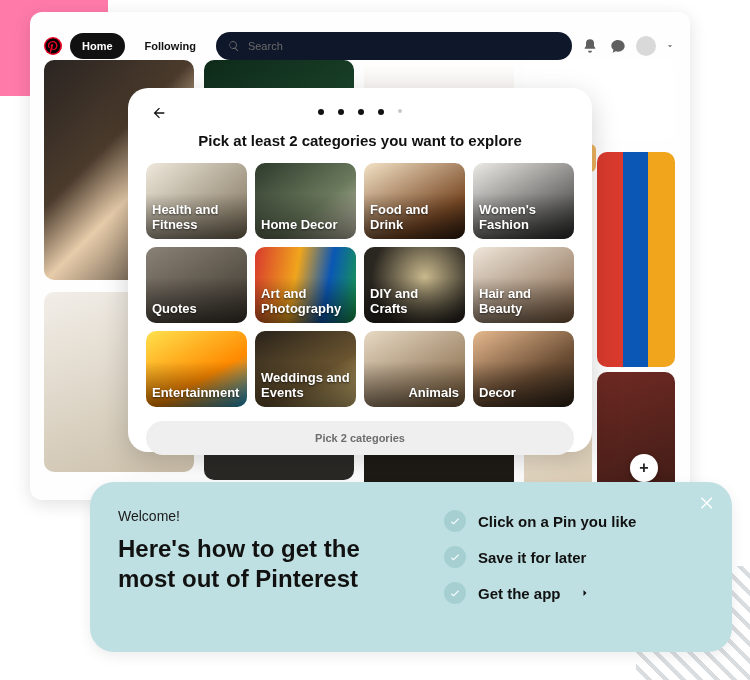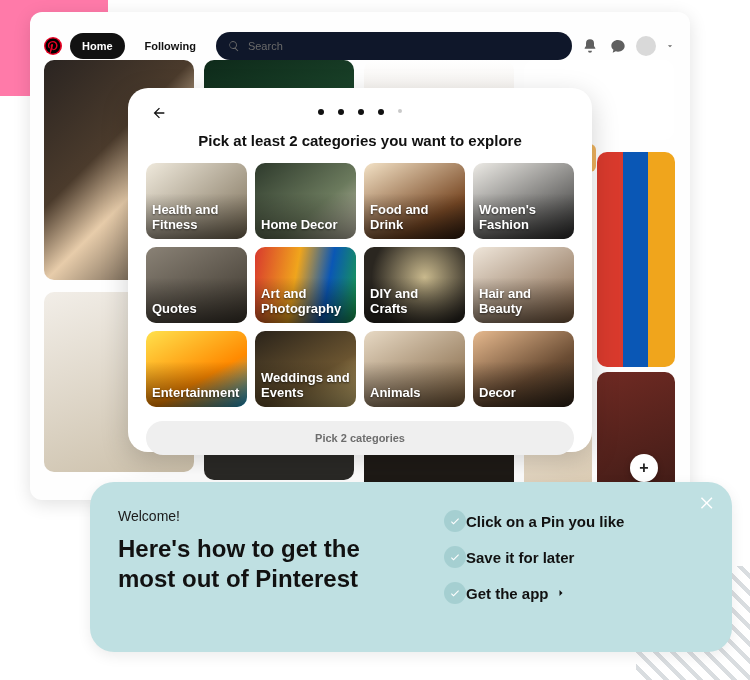--- a/index.html
+++ b/index.html
@@ -65,35 +65,35 @@
   .t0{background:linear-gradient(140deg,#efe9dc,#7a6d56);}
   .t1{background:linear-gradient(140deg,#2e3a2c,#6b7a5d 60%,#c9c4b1);}
   .t2{background:linear-gradient(150deg,#f3e2c6,#7a4a26 70%,#2f1b0e);}
   .t3{background:linear-gradient(150deg,#eceae5,#2a2a2a);}
   .t4{background:linear-gradient(150deg,#8a8276,#3a342b);}
   .t5{background:linear-gradient(100deg,#d8392e,#f0a51c 40%,#0a57b5 70%,#1a9e4b);}
   .t6{background:radial-gradient(circle at 60% 40%,#c9b98d,#2a2620 70%);}
   .t7{background:linear-gradient(150deg,#efe6da,#7a5a3e);}
   .t8{background:linear-gradient(150deg,#2a231a,#6a5430 60%,#d9c07a);}
   .t9{background:linear-gradient(150deg,#ffe14d,#ff8a00 60%,#1aa0d8);}
-  .t10{background:linear-gradient(150deg,#e7d9c4,#7a5c3a);}
+  .t10{background:linear-gradient(150deg,#e7d9c4,#7a5c3a);justify-content:flex-end;}
   .t11{background:linear-gradient(150deg,#e6b98e,#6a4c33 60%,#2e2318);}
 
   .modal-btn { margin-top:14px; height:34px; border-radius:18px; background:#efefef; color:#6d6d6d; font-size:11px; font-weight:600; display:flex; align-items:center; justify-content:center; }
 
   
   .welcome { position:absolute; left:90px; top:482px; width:642px; height:170px; background:#bfe0e2; border-radius:24px; padding:26px 28px 22px; box-shadow:0 4px 14px rgba(0,0,0,0.08); }
   .welcome .close { position:absolute; right:14px; top:10px; width:22px; height:22px; display:flex; align-items:center; justify-content:center; color:#fff; }
   .welcome .close svg{width:18px;height:18px;fill:#fff;}
   .welcome-grid { display:flex; gap:30px; }
   .welcome-left { flex:1; }
   .eyebrow { font-size:14px; color:#1a1a1a; margin-bottom:10px; }
   .headline { font-size:24px; font-weight:800; color:#111; line-height:1.25; }
   .steps { width:260px; display:flex; flex-direction:column; gap:14px; padding-top:2px;}
-  .step { display:flex; align-items:center; font-size:15px; font-weight:700; color:#111;}
+  .step { display:flex; align-items:center; gap:12px; font-size:15px; font-weight:700; color:#111;}
   .check { width:22px; height:22px; border-radius:50%; background:#a5cfd1; display:flex; align-items:center; justify-content:center;}
   .check svg{width:12px;height:12px;fill:#fff;}
   .step .arrow svg{width:12px;height:12px;fill:#111;margin-left:6px;}
 
   
   .stripes { position:absolute; right:-6px; bottom:-6px; width:120px; height:120px; background:repeating-linear-gradient(45deg,#d9dde0 0 4px, transparent 4px 12px); border-radius:6px; z-index:-0; }
   .stripes-wrap { position:absolute; right:0; bottom:0; width:130px; height:130px; overflow:hidden; pointer-events:none; }
 </style>
 </head>
 <body>

